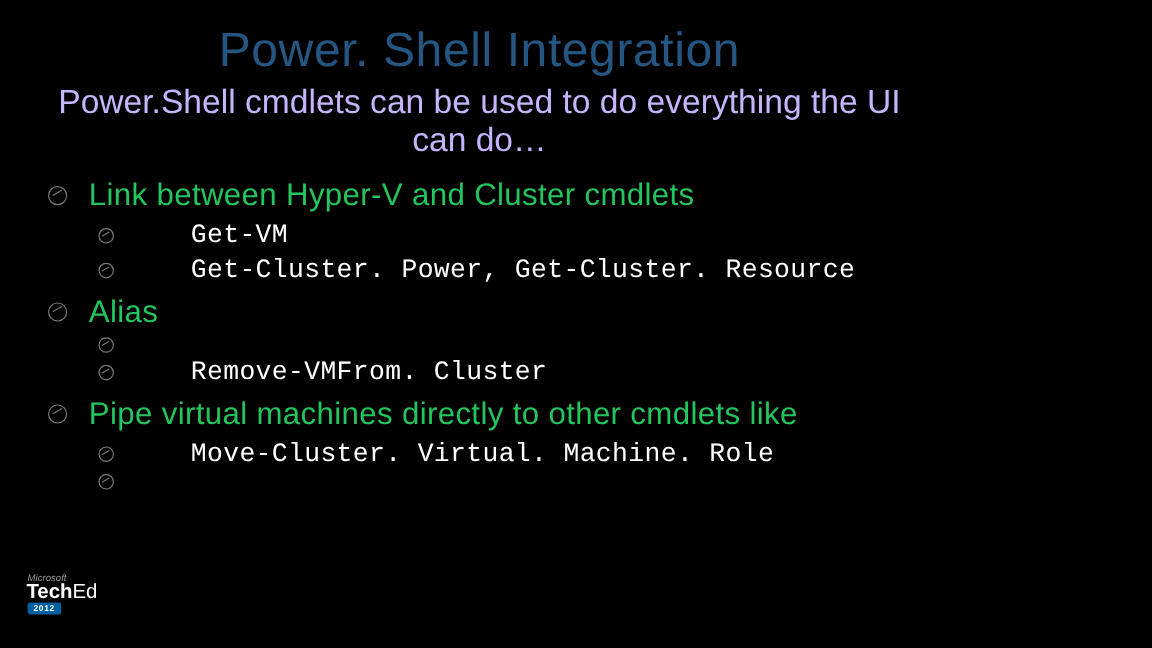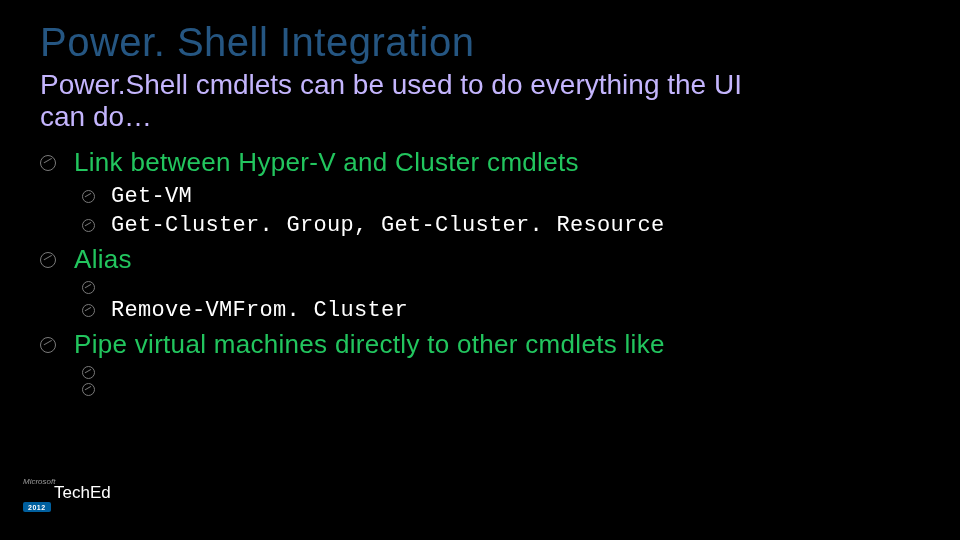--- a/index.html
+++ b/index.html
@@ -10,20 +10,21 @@
     background: #000000;
     font-family: "Segoe UI", "Segoe UI Light", Arial, sans-serif;
     overflow: hidden;
   }
   .slide {
     position: relative;
     width: 799px;
     height: 540px;
     box-sizing: border-box;
     padding: 20px 40px 0 40px;
+    text-align: center;
   }
   .title {
     color: #255682;
     font-size: 40px;
     font-weight: 300;
     letter-spacing: 0.5px;
     margin: 0 0 4px 0;
   }
   .subtitle {
     color: #c4b5fd;
@@ -92,20 +93,21 @@
     display: flex;
     align-items: center;
     margin-left: 42px;
     margin-bottom: 4px;
   }
   .sub-item .code {
     color: #ffffff;
     font-family: "Consolas", "Courier New", monospace;
     font-size: 22px;
     letter-spacing: 0.3px;
+    margin-left: 48px;
   }
   .footer {
     position: absolute;
     left: 22px;
     bottom: 28px;
     display: flex;
     flex-direction: column;
     align-items: flex-start;
   }
   .ms-logo {
@@ -117,22 +119,21 @@
     margin-left: 1px;
   }
   .teched {
     color: #ffffff;
     font-family: "Segoe UI", Arial, sans-serif;
     font-size: 17px;
     font-weight: 400;
     line-height: 1;
   }
   .teched .bold {
-    font-weight: 400;
-    margin-left: 32px;
+    font-weight: 700;
   }
   .year {
     display: inline-block;
     background: #005f9e;
     color: #ffffff;
     font-family: Arial, sans-serif;
     font-size: 7px;
     font-weight: 700;
     padding: 1.5px 5px;
     border-radius: 2px;
@@ -154,21 +155,21 @@
     <div class="section-head">
       <span class="bullet"></span>
       <span class="label">Link between Hyper-V and Cluster cmdlets</span>
     </div>
     <div class="sub-item">
       <span class="sub-bullet"></span>
       <span class="code">Get-VM</span>
     </div>
     <div class="sub-item">
       <span class="sub-bullet"></span>
-      <span class="code">Get-Cluster. Group, Get-Cluster. Resource</span>
+      <span class="code">Get-Cluster. Power, Get-Cluster. Resource</span>
     </div>
   </div>
 
   <div class="section">
     <div class="section-head">
       <span class="bullet"></span>
       <span class="label">Alias</span>
     </div>
     <div class="sub-item">
       <span class="sub-bullet"></span>
@@ -179,20 +180,21 @@
     </div>
   </div>
 
   <div class="section">
     <div class="section-head">
       <span class="bullet"></span>
       <span class="label">Pipe virtual machines directly to other cmdlets like</span>
     </div>
     <div class="sub-item">
       <span class="sub-bullet"></span>
+      <span class="code">Move-Cluster. Virtual. Machine. Role</span>
     </div>
     <div class="sub-item">
       <span class="sub-bullet"></span>
     </div>
   </div>
 
   <div class="footer">
     <span class="ms-logo">Microsoft</span>
     <span class="teched"><span class="bold">Tech</span><span>Ed</span></span>
     <span class="year">2012</span>

